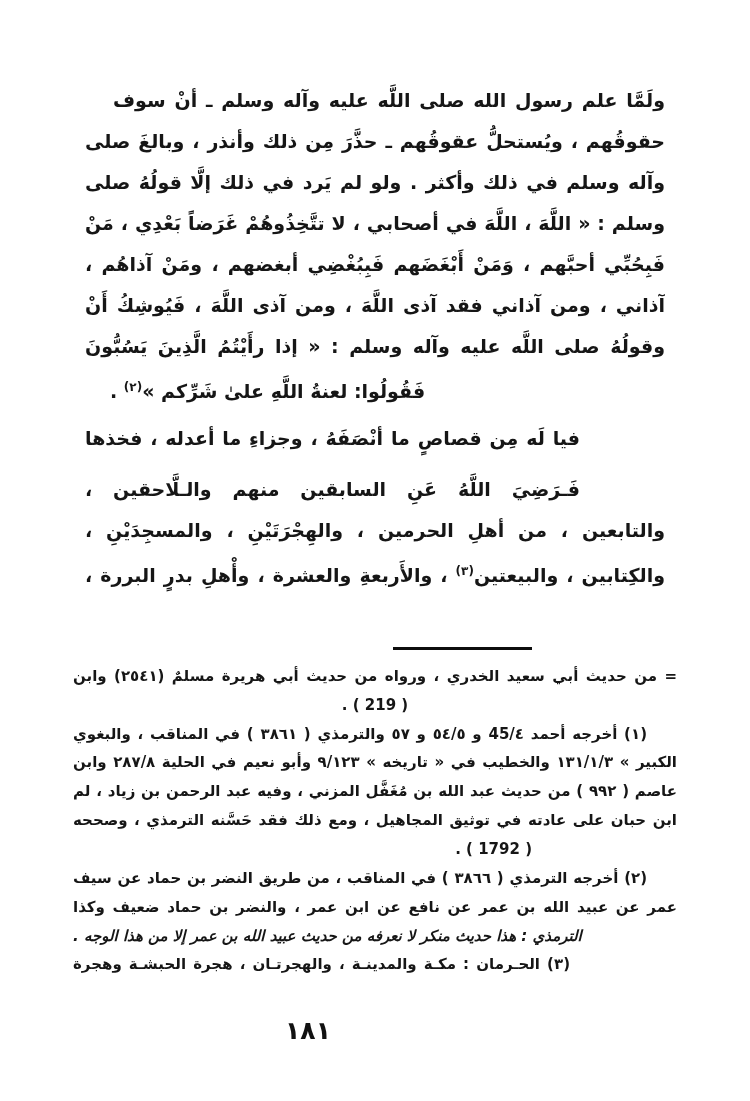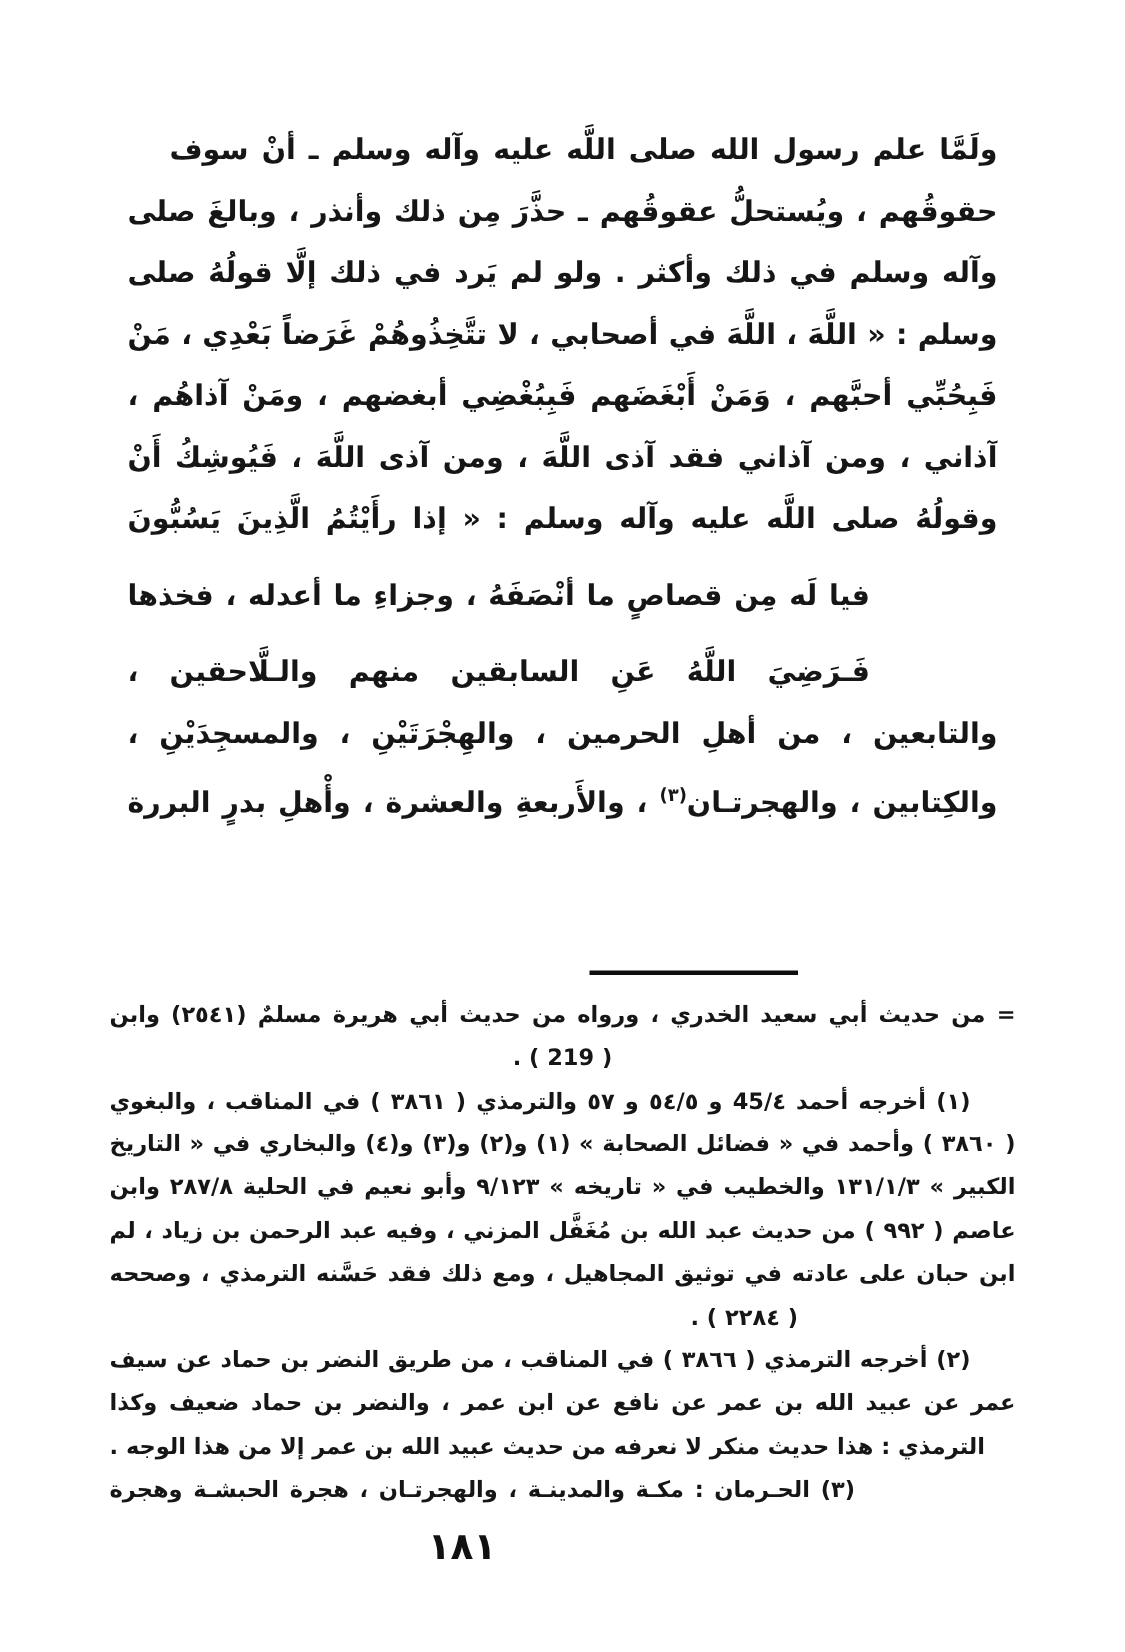--- a/index.html
+++ b/index.html
@@ -23,21 +23,21 @@
   .fn-sep { position:absolute; top:647px; left:393px; width:139px; height:3px; background:#0d0d0d; }
   .fn-block { position:absolute; top:662px; left:73px; width:604px; }
   .f-line {
     font-size:15px; font-weight:700; line-height:28.5px; max-height:29px;
     overflow:hidden; text-align:justify; text-align-last:justify;
   }
   .f-line.indent { padding-right:30px; }
   .f-line.indent-deep { padding-right:107px; }
   .f-line.center { text-align:center; text-align-last:center; }
   .f-line.num-right { text-align:right; text-align-last:right; padding-right:145px; }
-  .f-line.flush-left { text-align:center; text-align-last:left; }
+  .f-line.flush-left { text-align:center; text-align-last:left;font-style:italic; }
   .page-number {
     position:absolute; top:1016px; left:0; width:616px; text-align:center;
     font-size:25px; font-weight:700; color:#111111;
   }
 </style>
 </head>
 <body>
 
 <div class="page">
 
@@ -47,45 +47,45 @@
       <div class="m-line pad-left-sm"><span>ولَمَّا علم رسول الله صلى اللَّه عليه وآله وسلم ـ أنْ سوف تُجهلُ</span><span class="fn-ref"></span><span></span></div>
       <div class="m-line"><span>حقوقُهم ، ويُستحلُّ عقوقُهم ـ حذَّرَ مِن ذلك وأنذر ، وبالغَ صلى اللَّه عليه</span><span class="fn-ref"></span><span></span></div>
       <div class="m-line"><span>وآله وسلم في ذلك وأكثر . ولو لم يَرد في ذلك إلَّا قولُهُ صلى اللَّه عليه وآله</span><span class="fn-ref"></span><span></span></div>
       <div class="m-line"><span>وسلم : « اللَّهَ ، اللَّهَ في أصحابي ، لا تتَّخِذُوهُمْ غَرَضاً بَعْدِي ، مَنْ أحبَّهم</span><span class="fn-ref"></span><span></span></div>
       <div class="m-line"><span>فَبِحُبِّي أحبَّهم ، وَمَنْ أَبْغَضَهم فَبِبُغْضِي أبغضهم ، ومَنْ آذاهُم ، فقد</span><span class="fn-ref"></span><span></span></div>
       <div class="m-line"><span>آذاني ، ومن آذاني فقد آذى اللَّهَ ، ومن آذى اللَّهَ ، فَيُوشِكُ أَنْ يأْخذه »</span></div>
     </div>
 
     <div class="para">
       <div class="m-line"><span>وقولُهُ صلى اللَّه عليه وآله وسلم : « إذا رأَيْتُمُ الَّذِينَ يَسُبُّونَ أصحابِي ،</span><span class="fn-ref"></span><span></span></div>
+      <div class="m-line flush-left pad-left-sm"><span>فَقُولُوا: لعنةُ اللَّهِ علىٰ شَرِّكم »</span><span class="fn-ref">(٢)</span><span> .</span></div>
     </div>
 
     <div class="para gap">
       <div class="m-line indent"><span>فيا لَه مِن قصاصٍ ما أنْصَفَهُ ، وجزاءِ ما أعدله ، فخذها أيها السُّنِّي</span><span class="fn-ref"></span><span></span></div>
     </div>
 
     <div class="para gap">
       <div class="m-line indent"><span>فَـرَضِيَ اللَّهُ عَنِ السابقين منهم والـلَّاحقين ، والمتبوعينَ منهم</span><span class="fn-ref"></span><span></span></div>
       <div class="m-line"><span>والتابعين ، من أهلِ الحرمين ، والهِجْرَتَيْنِ ، والمسجِدَيْنِ ، والقبلتين ،</span><span class="fn-ref"></span><span></span></div>
-      <div class="m-line"><span>والكِتابين ، والهجرتـان</span><span class="fn-ref">(٣)</span><span> ، والأَربعةِ والعشرة ، وأْهلِ بدرٍ البررة ، والذين</span></div>
+      <div class="m-line"><span>والكِتابين ، والبيعتين</span><span class="fn-ref">(٣)</span><span> ، والأَربعةِ والعشرة ، وأْهلِ بدرٍ البررة ، والذين</span></div>
     </div>
 
   </div>
 
   <div class="fn-sep"></div>
 
   <div class="fn-block">
     <div class="f-line">= من حديث أبي سعيد الخدري ، ورواه من حديث أبي هريرة مسلمٌ (٢٥٤١) وابن ماجه</div>
     <div class="f-line center">( 219 ) .</div>
     <div class="f-line indent">(١) أخرجه أحمد 45/٤ و ٥٤/٥ و ٥٧ والترمذي ( ٣٨٦١ ) في المناقب ، والبغوي</div>
-    <div class="f-line">( ٣٨٦٠ ) وأحمد في « فضائل الصحابة » (١) و(٢) و(٣) و(٤) والبخاري في « التاريخ</div>
     <div class="f-line">الكبير » ١٣١/١/٣ والخطيب في « تاريخه » ٩/١٢٣ وأبو نعيم في الحلية ٢٨٧/٨ وابن أبي</div>
     <div class="f-line">عاصم ( ٩٩٢ ) من حديث عبد الله بن مُغَفَّل المزني ، وفيه عبد الرحمن بن زياد ، لم يوثقه غير</div>
     <div class="f-line">ابن حبان على عادته في توثيق المجاهيل ، ومع ذلك فقد حَسَّنه الترمذي ، وصححه ابن حبان</div>
-    <div class="f-line num-right">( ٢٢٨٤ ) .</div>
+    <div class="f-line num-right">( 1792 ) .</div>
     <div class="f-line indent">(٢) أخرجه الترمذي ( ٣٨٦٦ ) في المناقب ، من طريق النضر بن حماد عن سيف بن</div>
     <div class="f-line">عمر عن عبيد الله بن عمر عن نافع عن ابن عمر ، والنضر بن حماد ضعيف وكذا شيخه ، وقال</div>
     <div class="f-line flush-left">الترمذي : هذا حديث منكر لا نعرفه من حديث عبيد الله بن عمر إلا من هذا الوجه .</div>
     <div class="f-line indent-deep">(٣) الحـرمان : مكـة والمدينـة ، والهجرتـان ، هجرة الحبشـة وهجرة المـدينة ، =</div>
   </div>
 
   <div class="page-number">١٨١</div>
 
 </div>
 

